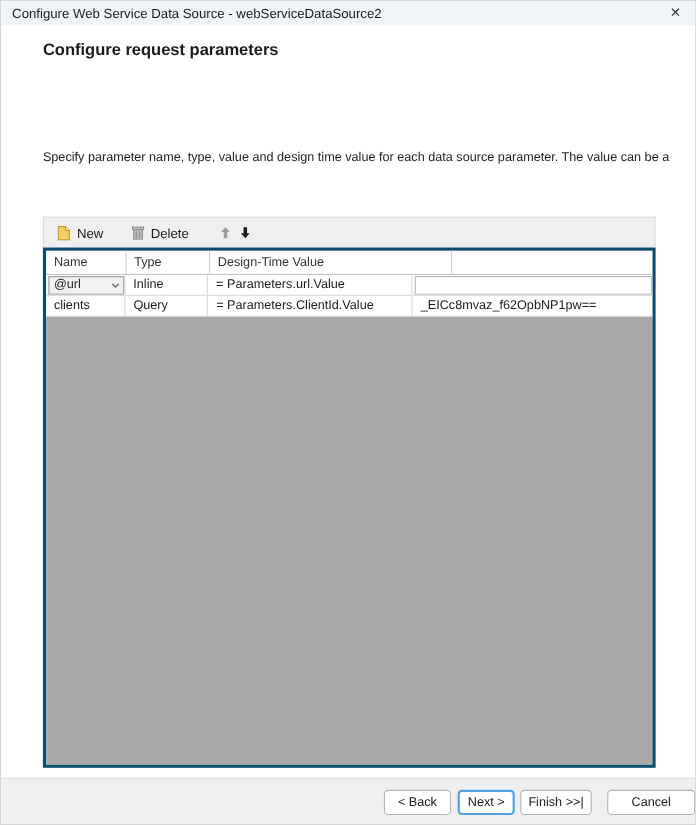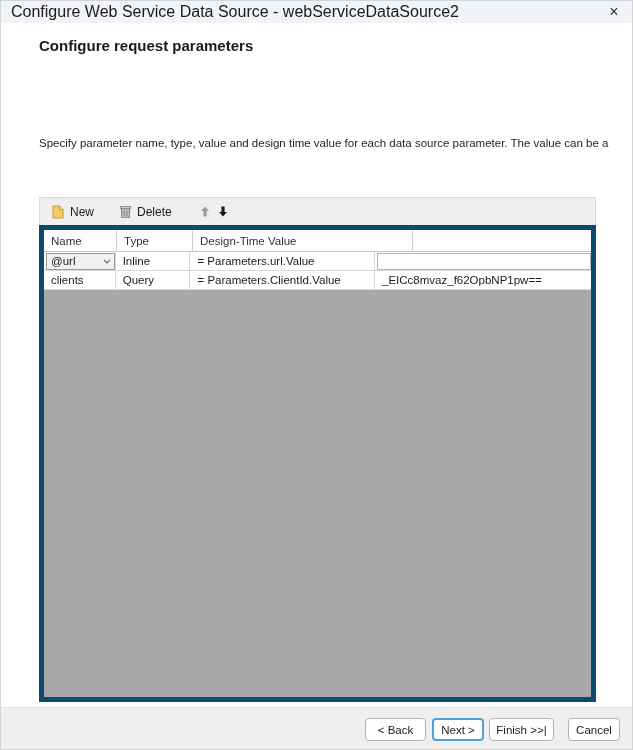--- a/index.html
+++ b/index.html
@@ -6,72 +6,72 @@
   html,body { background:#fff; }
   .window {
     position:relative; width:633px; height:750px; background:#ffffff;
     font-family:"Liberation Sans","DejaVu Sans",sans-serif; color:#1b1b1b;
     overflow:hidden; border:1px solid #d5d5d5;
   }
   
   .titlebar {
     position:absolute; top:0; left:0; right:0; height:22px;
     background:#f0f3f7; display:flex; align-items:center;
-    padding-left:10px; font-size:16px; color:#1b1b1b;
+    padding-left:10px; font-size:12px; color:#1b1b1b;
   }
   .close-btn {
     position:absolute; top:0; right:0; width:36px; height:22px;
     display:flex; align-items:center; justify-content:center;
     font-size:16px; line-height:1; color:#333; font-weight:400;
   }
   
   .heading { position:absolute; left:38px; top:36px; font-size:15px; font-weight:700; color:#1a1a1a; }
   .desc { position:absolute; left:38px; top:103px; font-size:11.5px; line-height:19px; color:#1f1f1f;margin-top:30px; }
   
   .panel { position:absolute; left:38px; top:172px; width:557px; }
   .toolbar {
     height:28px; background:#efefef; border:1px solid #dcdcdc; border-bottom:none;
     display:flex; align-items:center; padding-left:6px; font-size:12px;margin-top:24px;
   }
   .tbtn { display:flex; align-items:center; gap:6px; padding:2px 6px; }
   .tbtn.delete { margin-left:14px; }
   .arrow-btn { display:flex; align-items:center; justify-content:center; width:18px; height:20px; }
   .arrow-btn.up { margin-left:18px; }
-  .grid { border:5px solid #0c4a6e; background:#fff; }
+  .grid { border:3px solid #0c4a6e; background:#fff; }
   .hrow { display:flex; height:22px; align-items:center; background:#fff; border-bottom:1px solid #c6c6c6; font-size:11.5px; color:#333; }
   .drow { display:flex; height:19px; align-items:center; background:#fff; border-bottom:1px solid #d9d9d9; font-size:11.5px; }
   .cell { height:100%; display:flex; align-items:center; padding-left:7px; border-right:1px solid #d9d9d9; overflow:hidden; white-space:nowrap; }
   .hrow .cell { border-right:1px solid #cfcfcf; }
   .c-name  { width:73px; }
   .c-type  { width:76px; }
   .c-value { width:188px; }
   .c-dtv   { width:220px; border-right:none; }
   .combobox {
     width:69px; height:17px; margin-left:2px; background:#f1f1f1;
     border:1px solid #9b9b9b; display:flex; align-items:center;
     justify-content:space-between; padding:0 4px 0 4px; font-size:11.5px;gap:28px;
   }
   .dtv-editbox { width:216px; height:17px; margin-left:2px; border:1px solid #b5b5b5; background:#fff; }
   .cell.editing { padding-left:0; }
   .gray-fill { height:407px; background:#a8a8a8; }
   
   .footer {
     position:absolute; left:0; right:0; top:706px; height:44px;
     background:#efefef; border-top:1px solid #e2e2e2;
-    display:flex; align-items:center; justify-content:flex-end; padding-right:12px;
+    display:flex; align-items:center; justify-content:flex-end; padding-right:0;
   }
   .btn {
     height:23px; background:#ffffff; border:1px solid #b3b3b3; border-radius:4px;
     font-size:11.5px; color:#1b1b1b; display:inline-flex; align-items:center; justify-content:center;
     font-family:inherit;
   }
   .btn-back   { width:61px; }
   .btn-next   { width:52px; margin-left:6px; border:2px solid #50a1dd; }
   .btn-finish { width:65px; margin-left:5px; }
-  .btn-cancel { width:52px; margin-left:14px; }
+  .btn-cancel { width:80px; margin-left:14px; }
   svg { display:block; }
 </style>
 </head>
 <body>
 
 <div class="window">
 
   <div class="titlebar">
     <span>Configure Web Service Data Source - webServiceDataSource2</span>
   </div>

